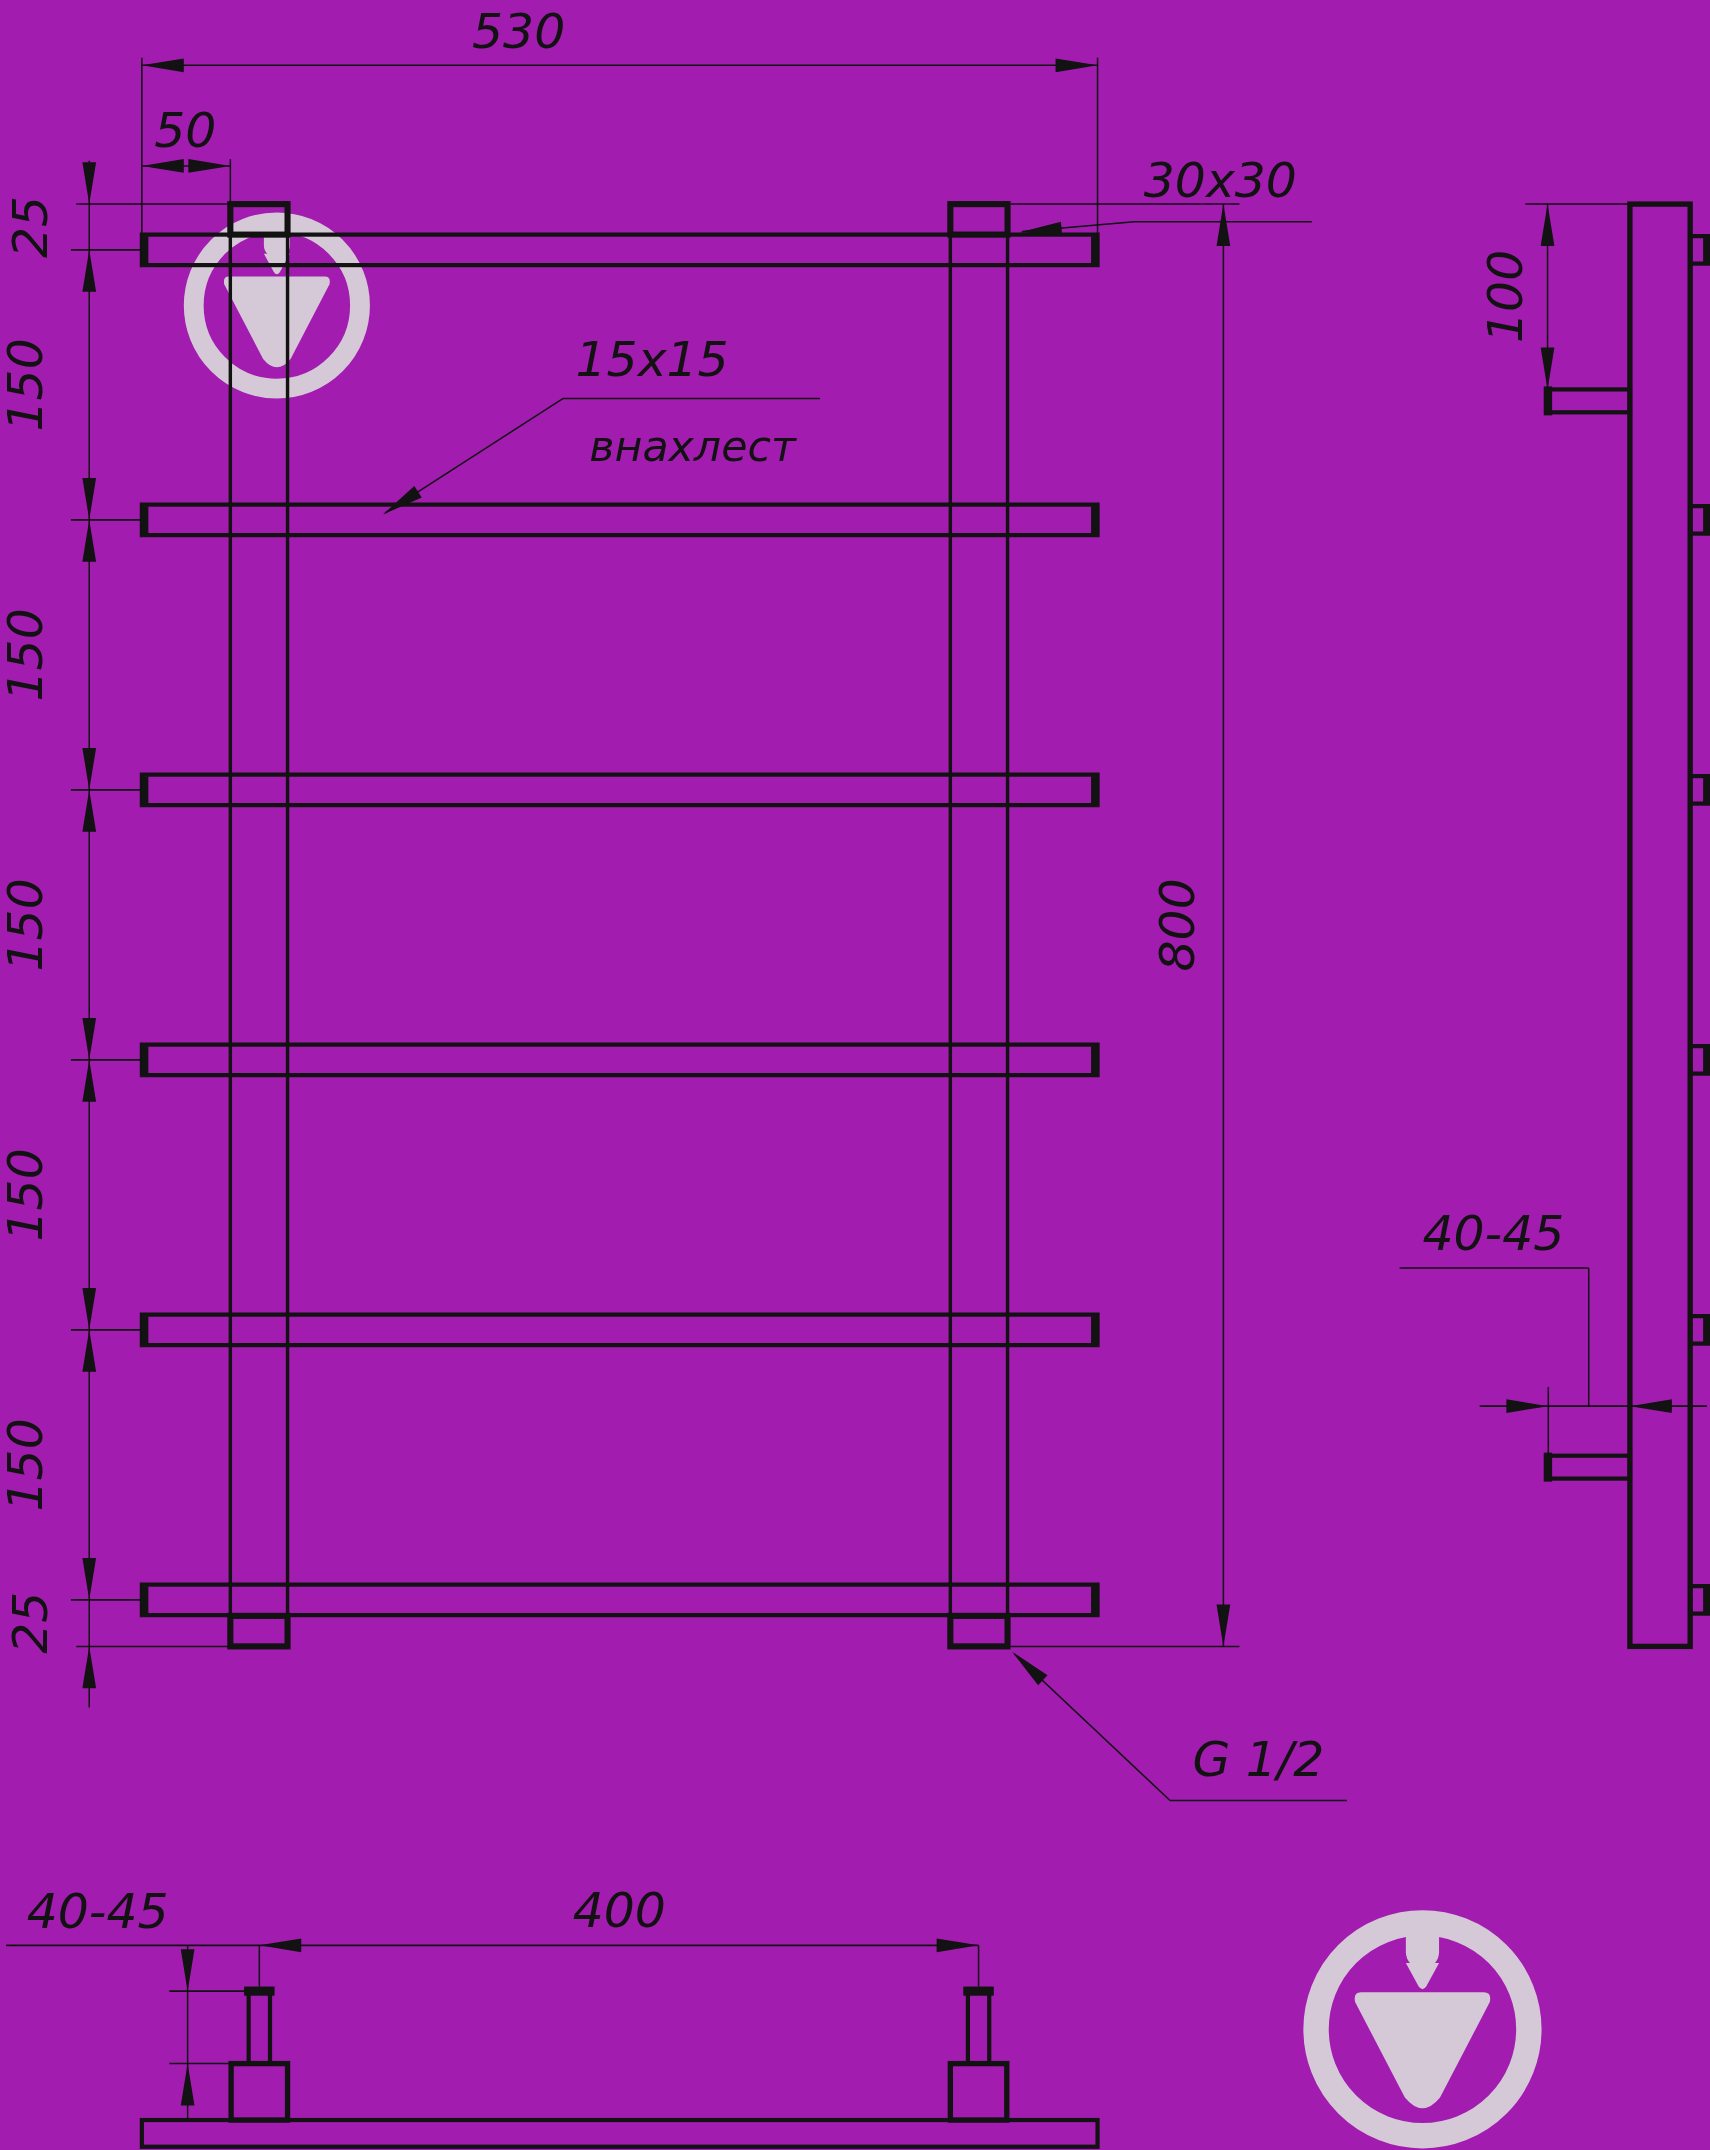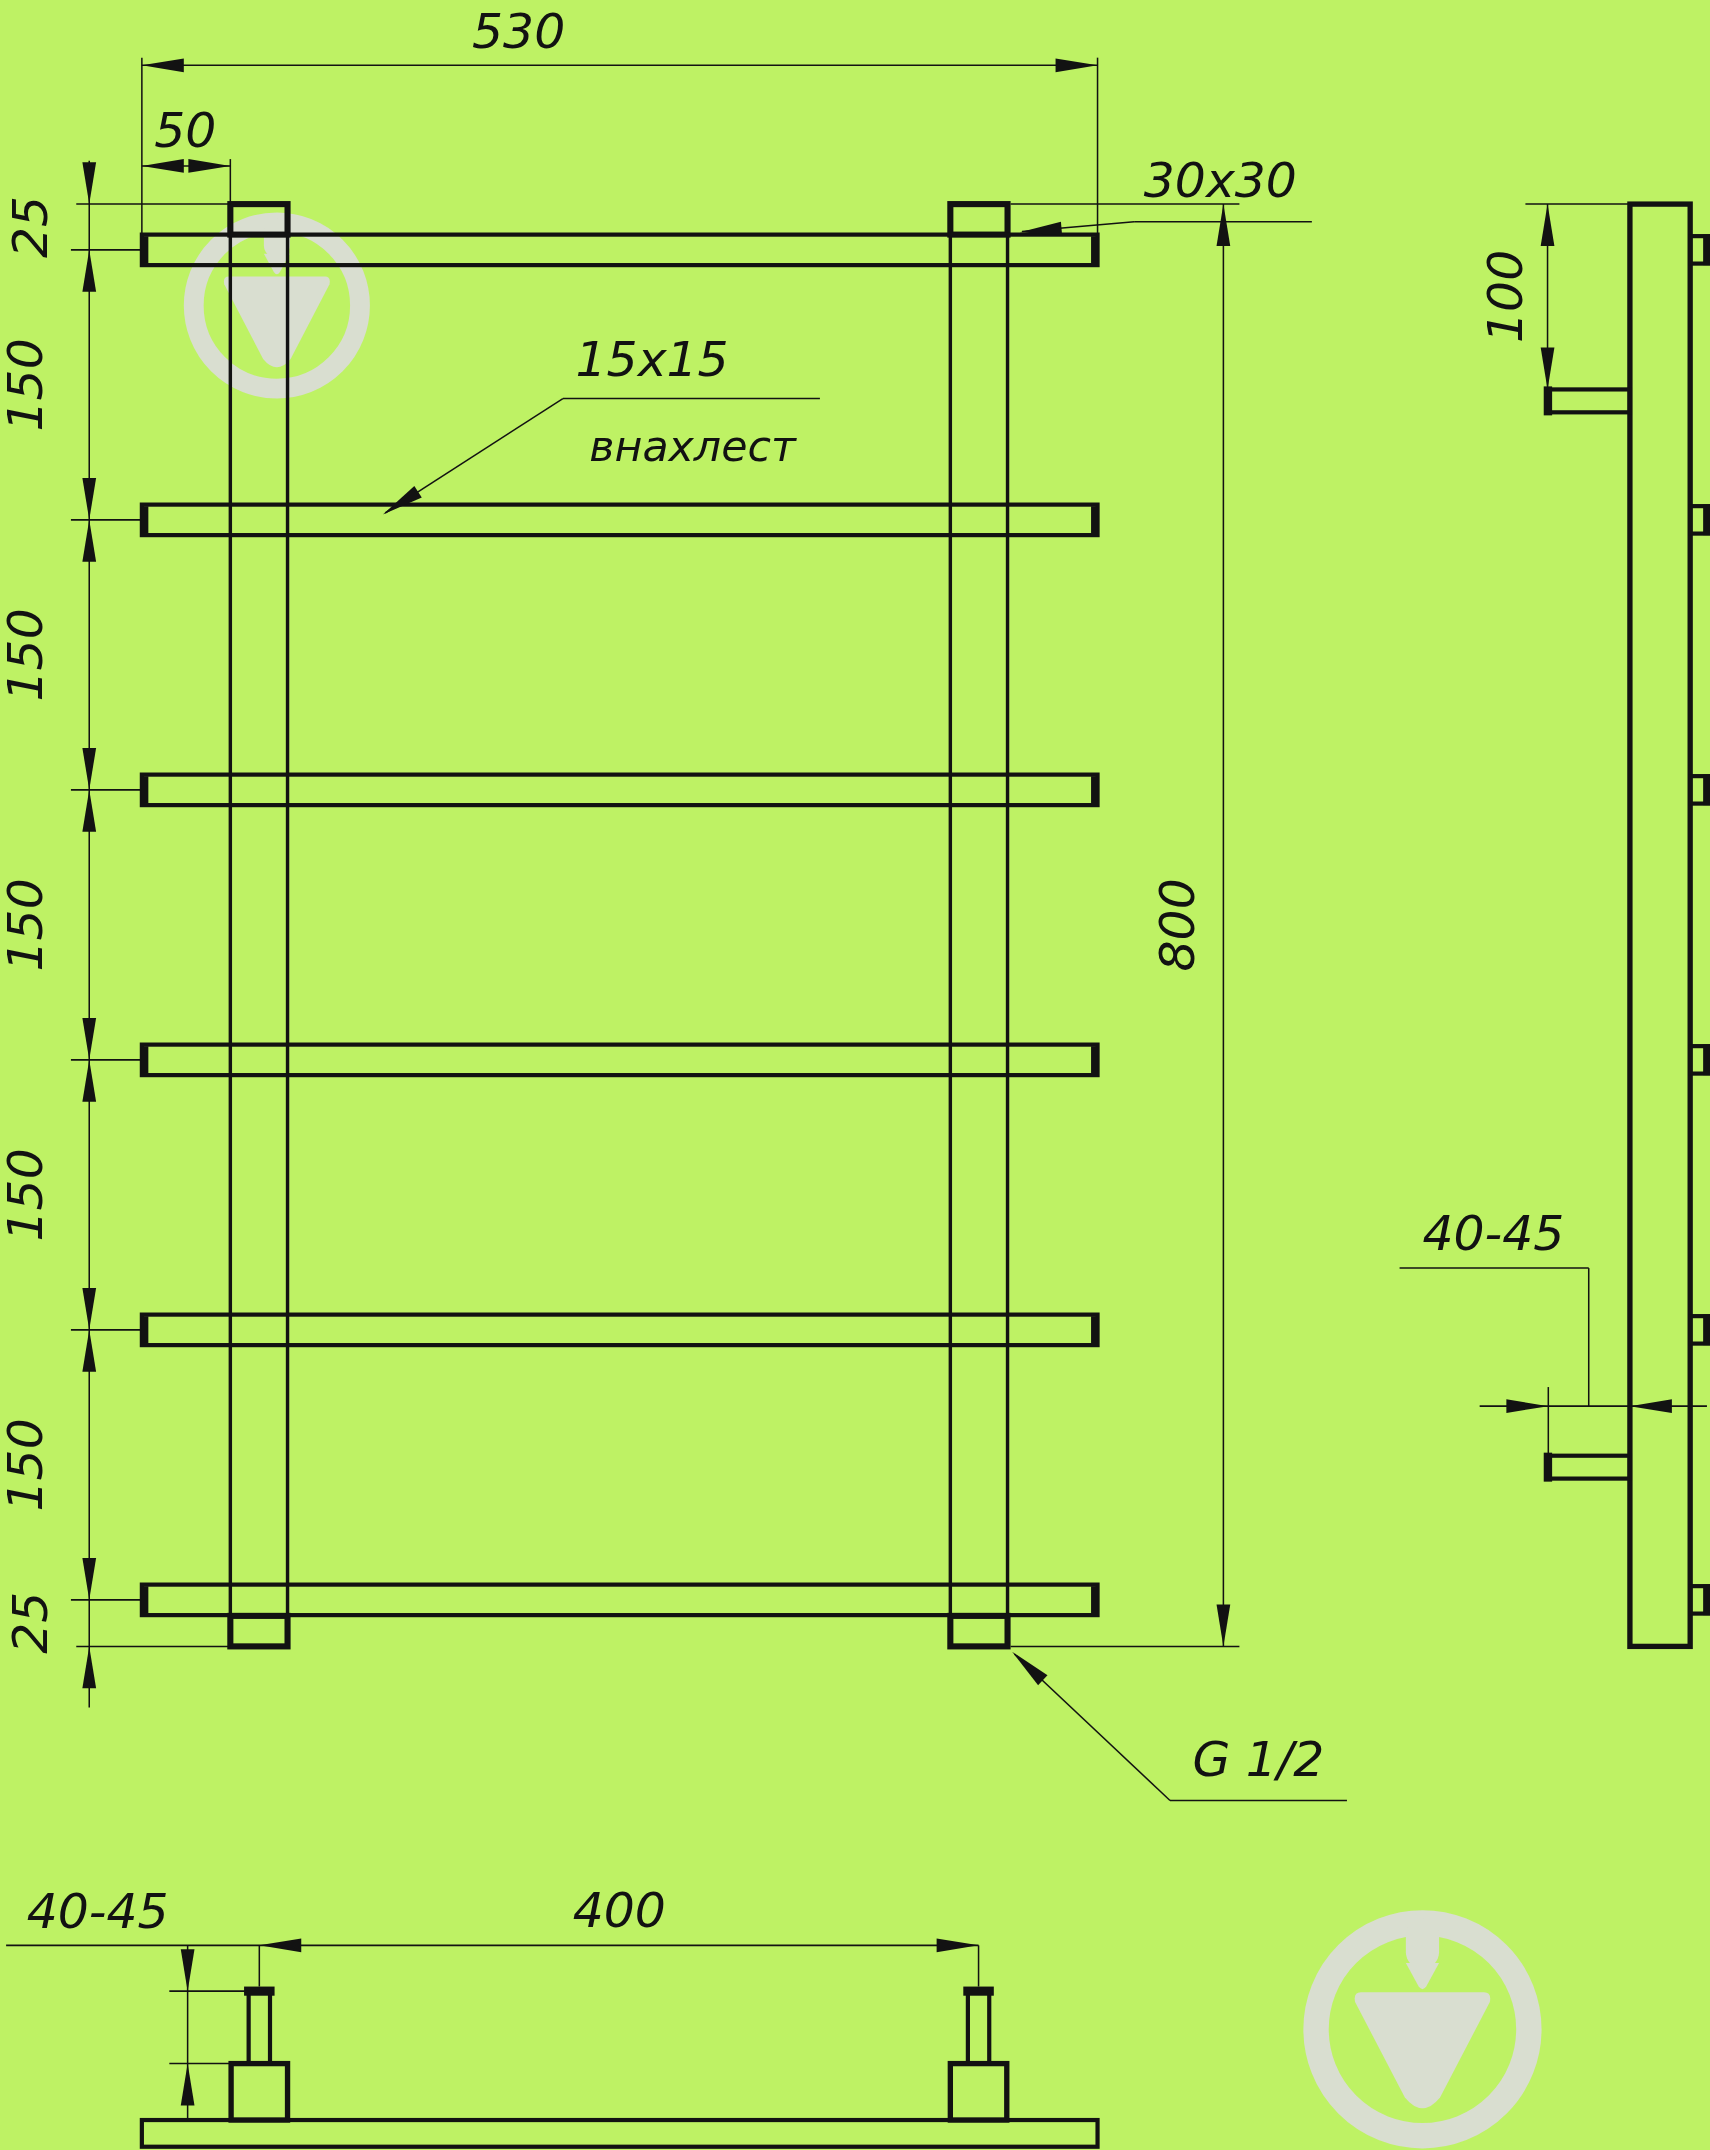--- a/index.html
+++ b/index.html
@@ -1,16 +1,16 @@
 <!DOCTYPE html>
 <html style="font-size:12.2px"><head>
 <meta charset="utf-8">
 <style>
   html,body{margin:0;padding:0;background:#ffffff;}
-  .page{position:relative;width:1710px;height:2151px;background:#bef264;overflow:hidden;}
+  .page{position:relative;width:1710px;height:2151px;background:#a21caf;overflow:hidden;}
   svg{display:block}
   .ln{stroke:#121212;stroke-width:2;fill:none;stroke-linecap:butt}
   .t2{stroke:#121212;stroke-width:4.5;fill:none}
   .t3{stroke:#121212;stroke-width:5.5;fill:none}
   .t4{stroke:#121212;stroke-width:7;fill:none}
   .cap{stroke:#121212;stroke-width:8;fill:none}
   .tick{stroke:#121212;stroke-width:9;fill:none}
   .blk{fill:#121212;stroke:none}
   .wm{fill:#dcdcdc;stroke:none}
   .wmring{fill:none;stroke:#dcdcdc;}

